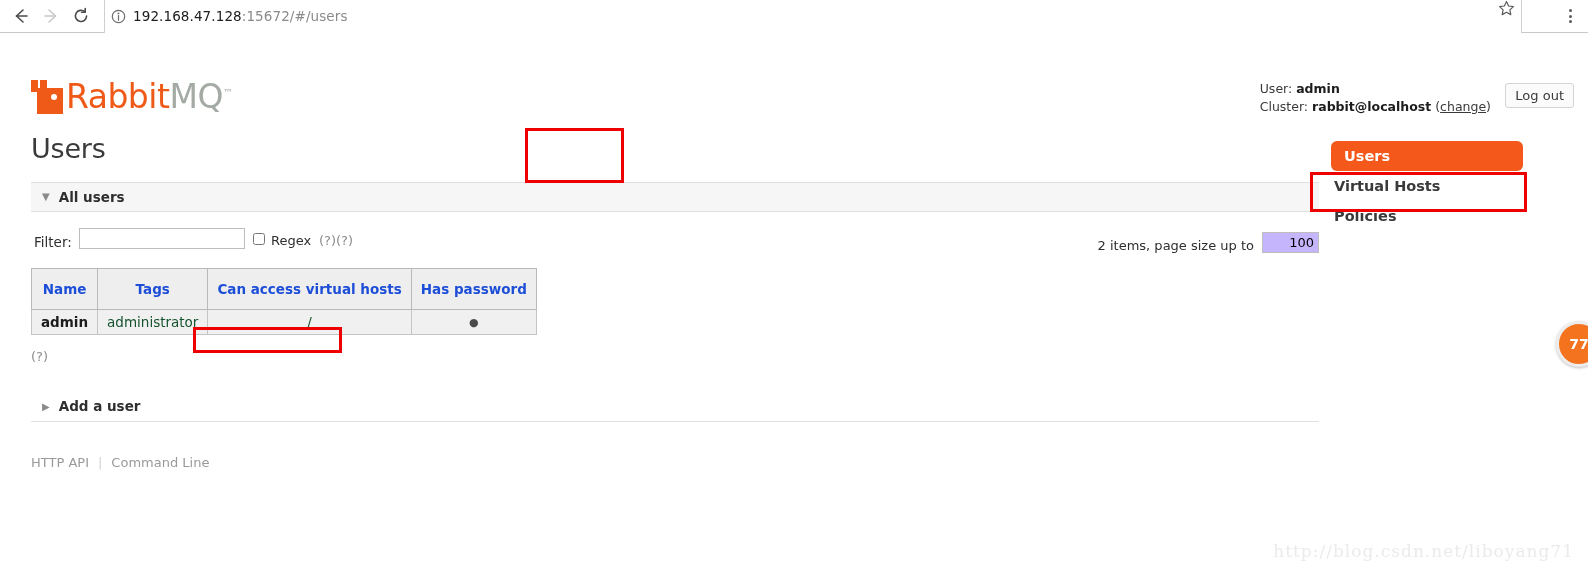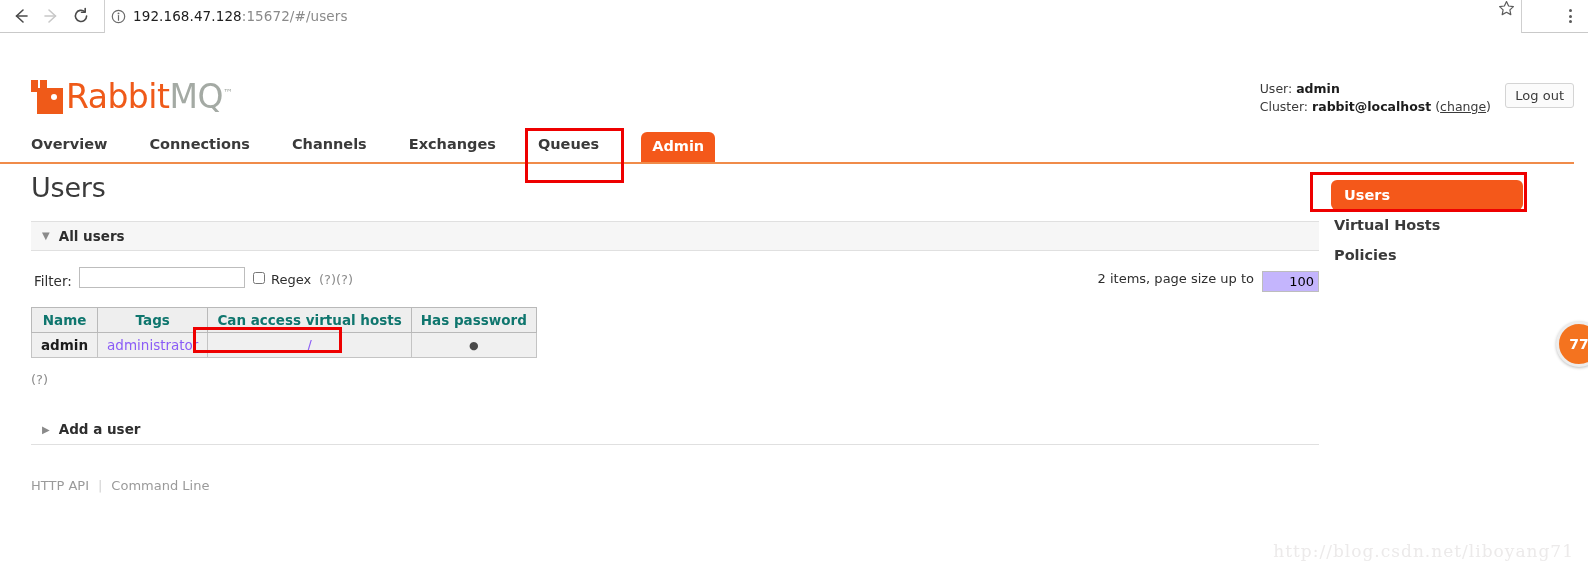--- a/index.html
+++ b/index.html
@@ -169,42 +169,42 @@
     position:absolute; left:222px; top:9px; width:12px; height:12px; margin:0;
   }
   #regex-label{
     position:absolute; left:240px; top:9px; font-size:13px; color:#2e2e2e;
   }
   .help-link{ color:#8c8c8c; font-size:13px; cursor:pointer; }
   #regex-help{ position:absolute; left:288px; top:9px; }
 
   #paging{
     position:absolute; right:0px; top:8px;
-    font-size:13px; color:#2e2e2e; display:flex; align-items:flex-start;
+    font-size:13px; color:#2e2e2e; display:flex; align-items:flex-end;
   }
   #page-size-input{
     width:57px; height:21px; margin-left:8px;
     border:1px solid #bdbdbd; background:#c4b5fd;
     font-size:13px; font-family:inherit; text-align:right; padding:1px 4px;
   }
 
   
   #users-table{
     border-collapse:collapse; margin-top:4px;
     font-size:13.5px; color:#2e2e2e;
     border:1px solid #b9b9b9;
   }
   #users-table th{
     background:#eeeeee; border:1px solid #b9b9b9;
-    font-weight:bold; color:#0f766e;
-    padding:4px 9px; text-align:center; white-space:nowrap;
+    font-weight:bold; color:#1d4ed8;
+    padding:12px 9px; text-align:center; white-space:nowrap;
   }
   #users-table td{
     border:1px solid #c4c4c4; padding:4px 9px; text-align:center;
-    color:#8b5cf6; white-space:nowrap;
+    color:#14532d; white-space:nowrap;
   }
   #users-table td.name{ font-weight:bold; color:#1c1c1c; text-align:left; }
   #users-table tr.alt td{ background:#f0f0f0; }
   #users-table .dot{ font-size:11px; color:#4a4a4a; }
 
   #table-help{ margin-top:14px; }
 
   #add-user-section{
     margin-top:34px;
     border-bottom:1px solid #e0e0e0;
@@ -338,30 +338,20 @@
       <div data-name="cluster-line">
         <span data-name="cluster-label">Cluster:</span>
         <b data-name="cluster-name">rabbit@localhost</b>
         (<a href="#" data-name="cluster-change-link">change</a>)
       </div>
     </div>
 
     <button id="logout-button" data-name="logout-button">Log out</button>
   </div>
 
-  <div id="main-nav" data-name="main-nav">
-    <ul data-name="main-nav-list">
-      <li data-name="tab-overview">Overview</li>
-      <li data-name="tab-connections">Connections</li>
-      <li data-name="tab-channels">Channels</li>
-      <li data-name="tab-exchanges">Exchanges</li>
-      <li data-name="tab-queues">Queues</li>
-      <li class="active" data-name="tab-admin">Admin</li>
-    </ul>
-  </div>
 
   <div id="content" data-name="page-content">
 
     <div id="main-col" data-name="main-column">
       <h1 id="page-title" data-name="page-title">Users</h1>
 
       <div class="section-head" data-name="all-users-section-header">
         <span class="tri down" data-name="chevron-down-icon">▼</span>
         <span data-name="all-users-label">All users</span>
       </div>

